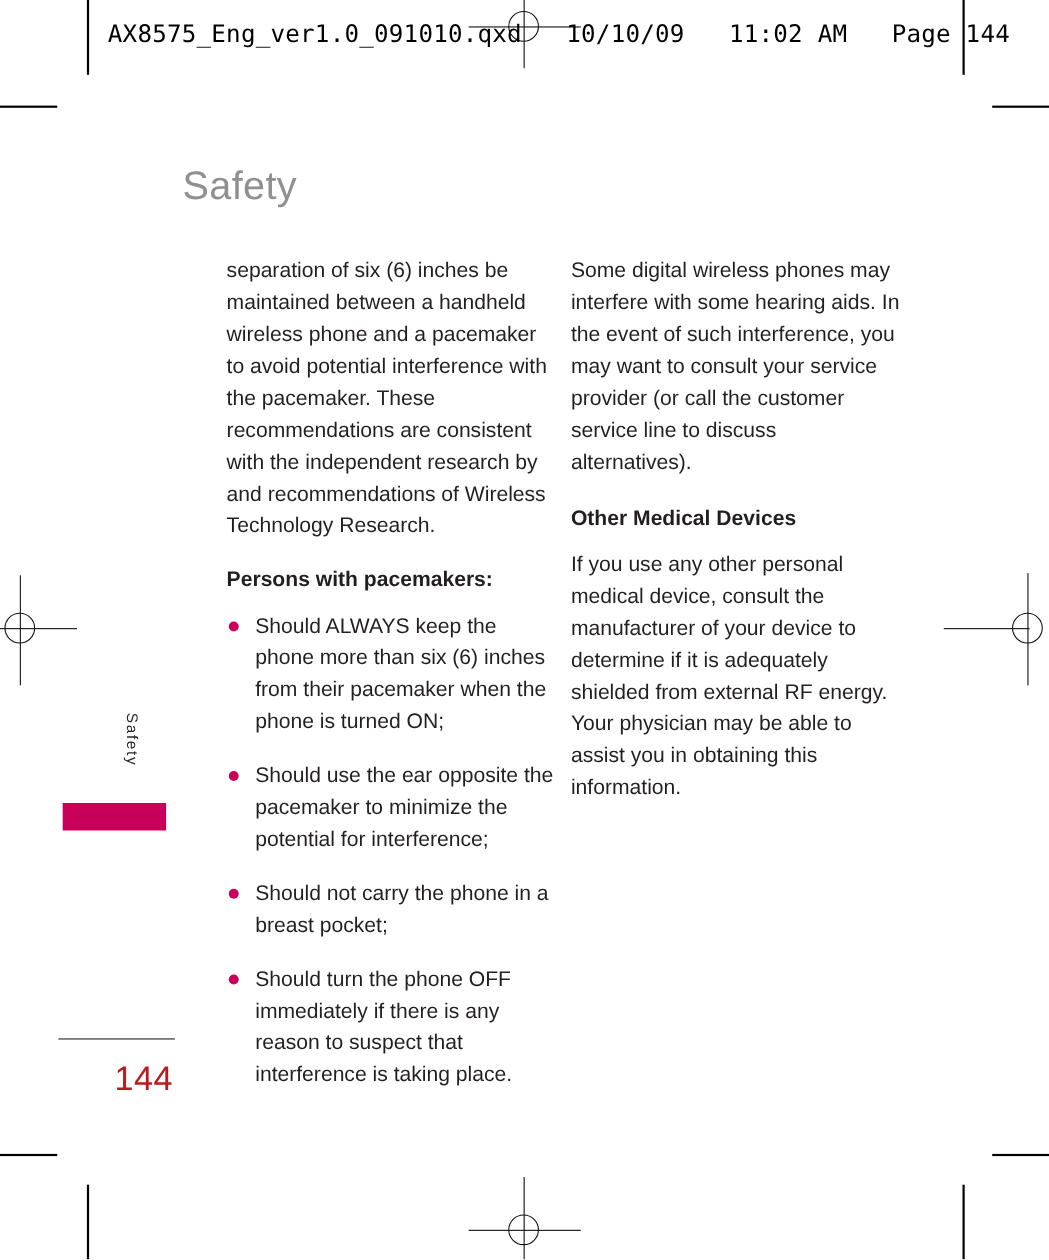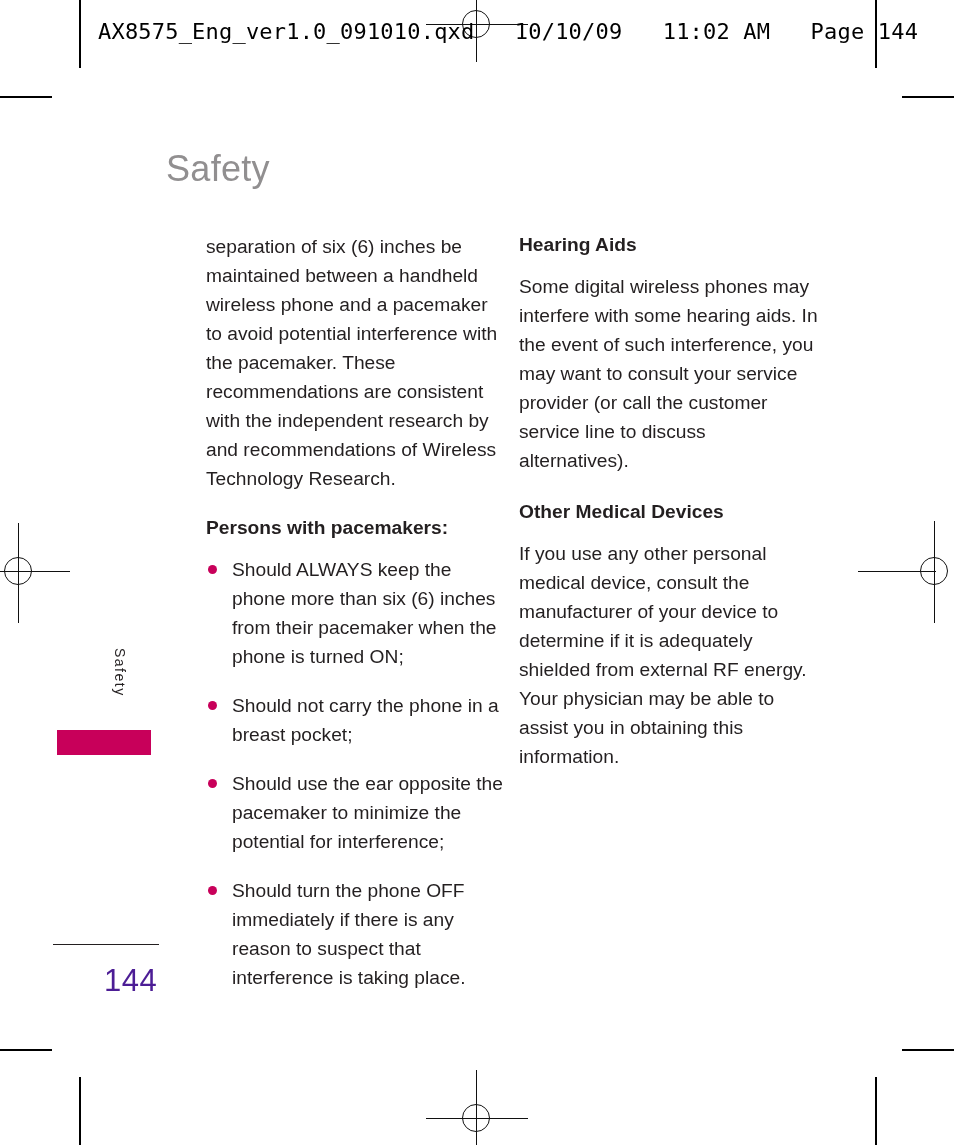--- a/index.html
+++ b/index.html
@@ -123,21 +123,21 @@
     top: 944px;
     width: 106px;
     height: 0;
     border-top: 1.6px solid #231f20;
   }
   .folio-number {
     position: absolute;
     left: 104px;
     top: 963px;
     font-size: 31px;
-    color: #4c1d95;
+    color: #b91c1c;
     font-family: "Liberation Sans", sans-serif;
     letter-spacing: 0.5px;
   }
 
   
   .chapter-title {
     position: absolute;
     left: 166px;
     top: 148px;
     font-size: 36px;
@@ -244,36 +244,35 @@
 
     <p class="subhead">Persons with pacemakers:</p>
 
     <ul class="bullets">
       <li>
         <span class="dot"></span>
         <span>Should ALWAYS keep the phone more than six (6) inches from their pacemaker when the phone is turned ON;</span>
       </li>
       <li>
         <span class="dot"></span>
+        <span>Should use the ear opposite the pacemaker to minimize the potential for interference;</span>
+      </li>
+      <li>
+        <span class="dot"></span>
         <span>Should not carry the phone in a breast pocket;</span>
-      </li>
-      <li>
-        <span class="dot"></span>
-        <span>Should use the ear opposite the pacemaker to minimize the potential for interference;</span>
       </li>
       <li>
         <span class="dot"></span>
         <span>Should turn the phone OFF immediately if there is any reason to suspect that interference is taking place.</span>
       </li>
     </ul>
   </div>
 
   <div class="col col-right">
     <div>
-      <p class="subhead">Hearing Aids</p>
       <p class="para">Some digital wireless phones may interfere with some hearing aids. In the event of such interference, you may want to consult your service provider (or call the customer service line to discuss alternatives).</p>
     </div>
 
     <div>
       <p class="subhead spaced-top">Other Medical Devices</p>
       <p class="para">If you use any other personal medical device, consult the manufacturer of your device to determine if it is adequately shielded from external RF energy. Your physician may be able to assist you in obtaining this information.</p>
     </div>
 
   </div>
 

